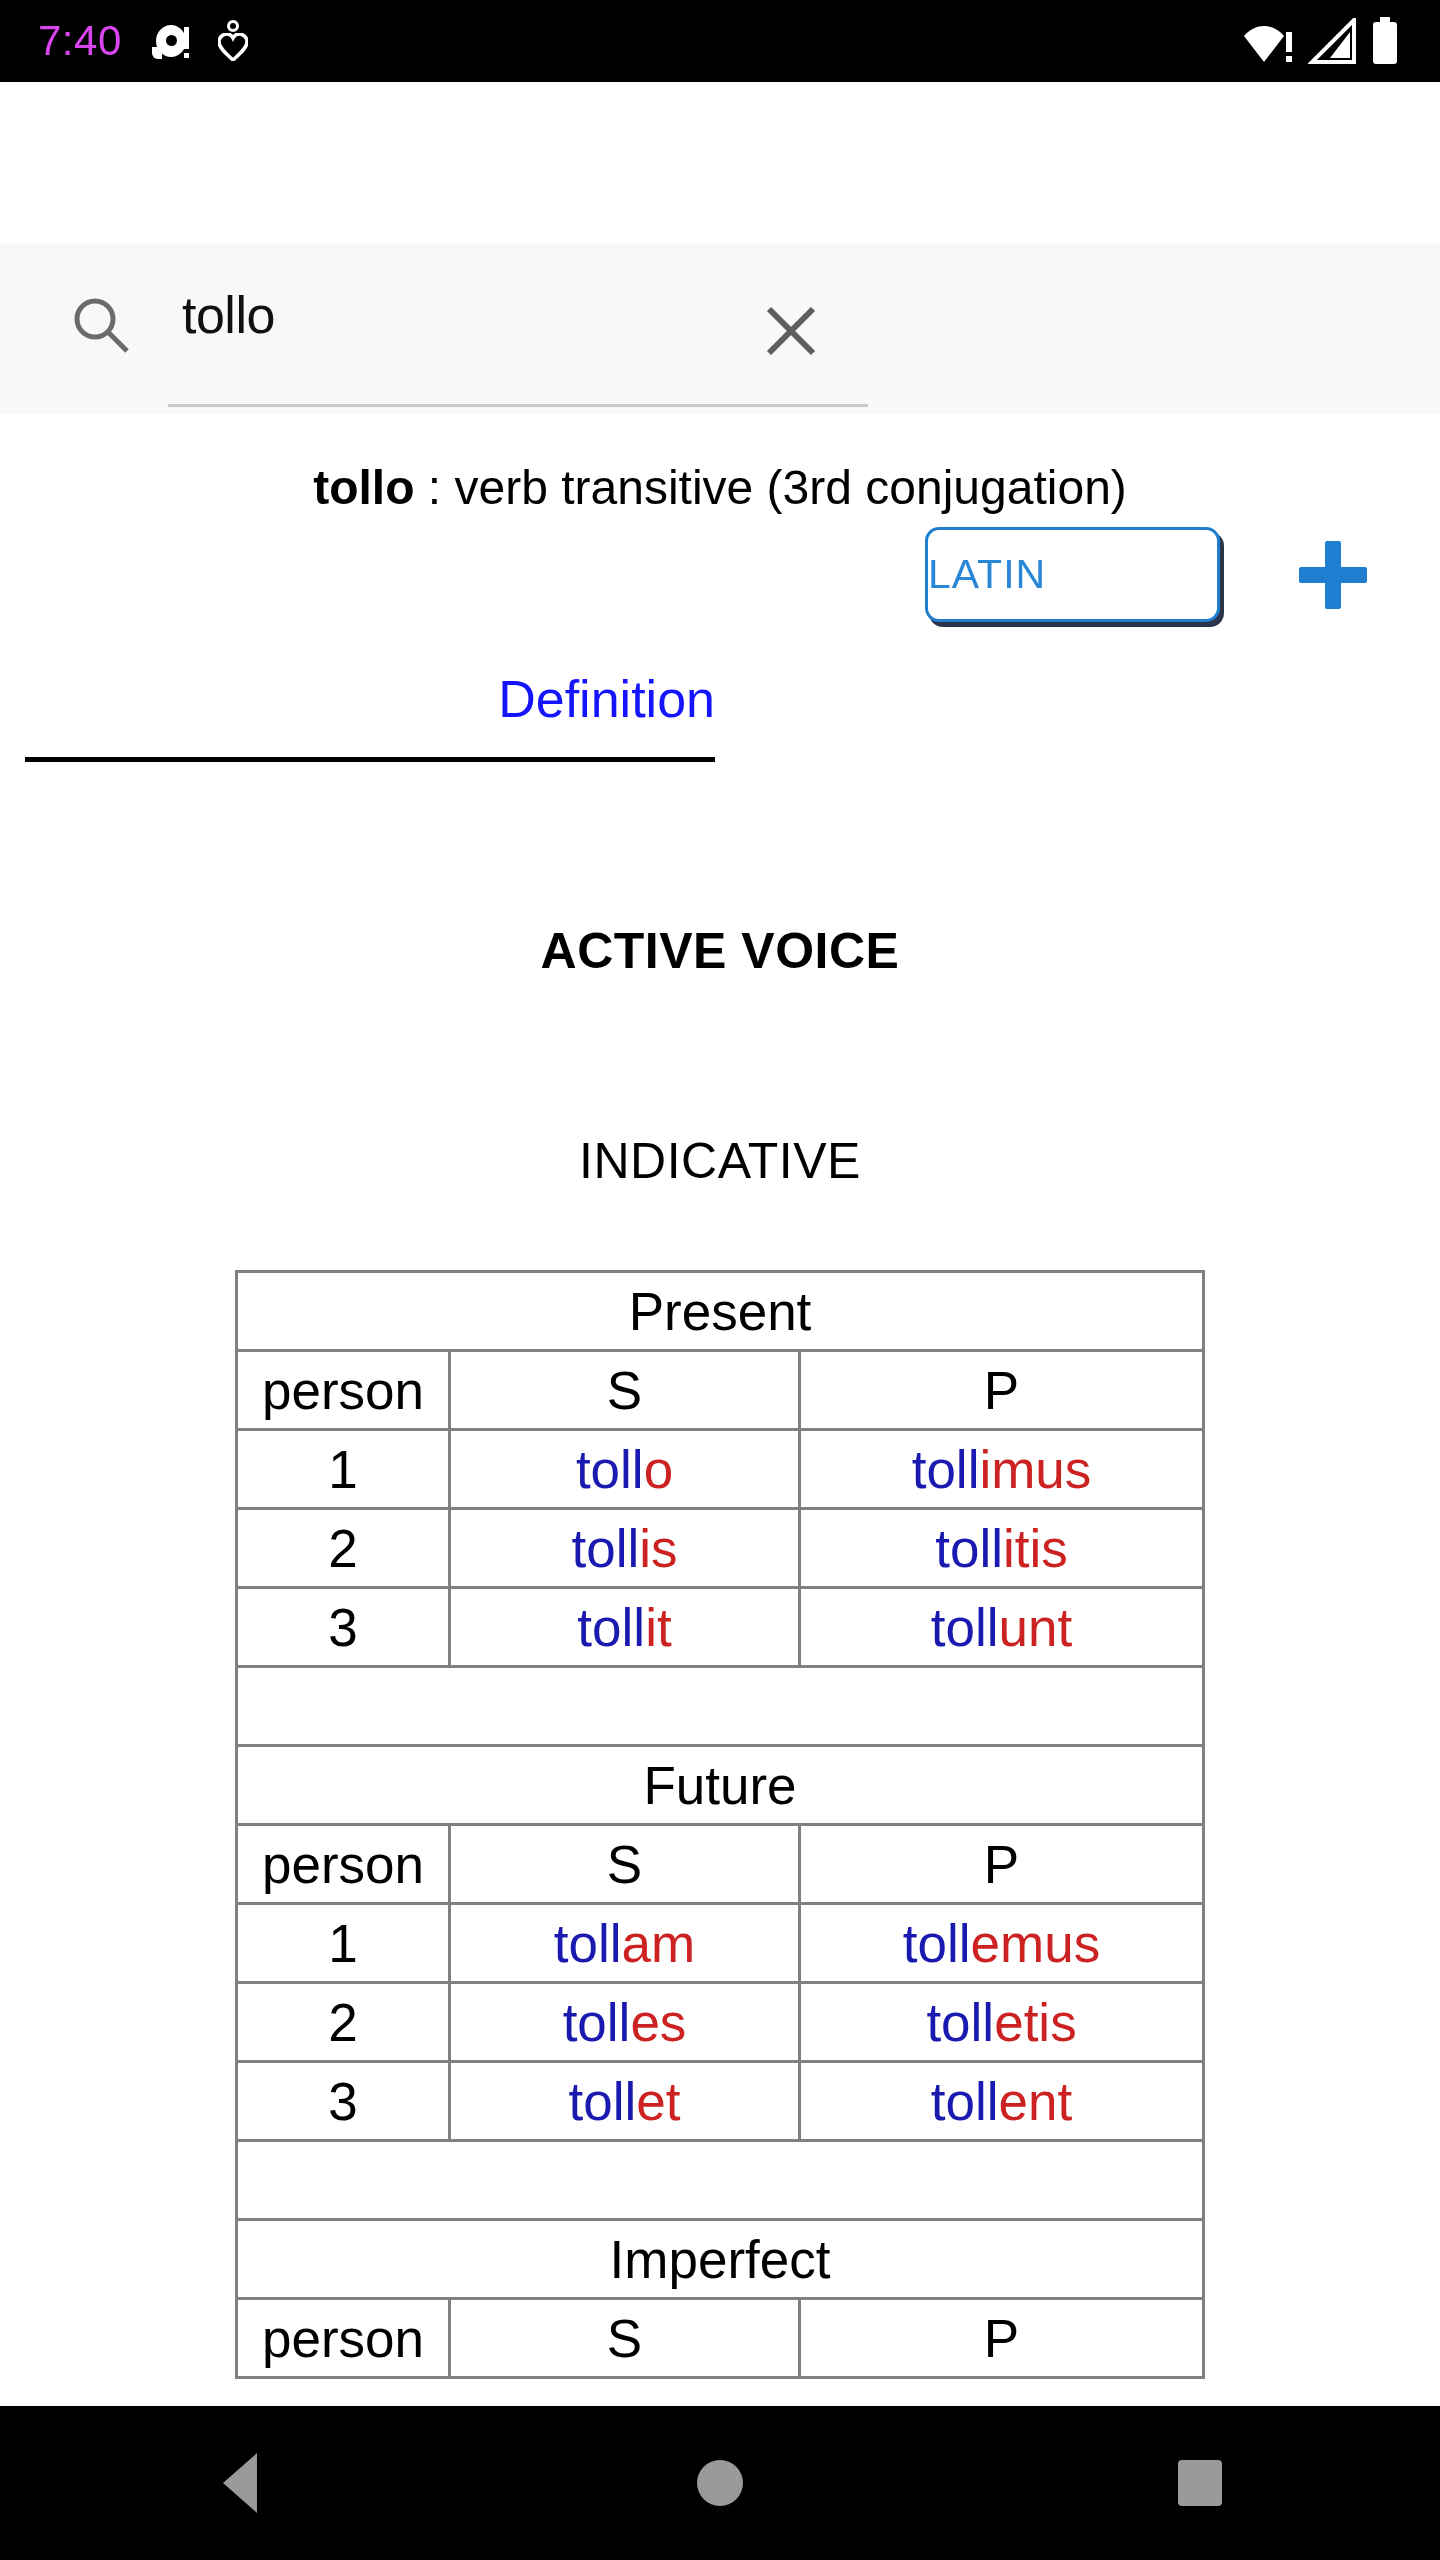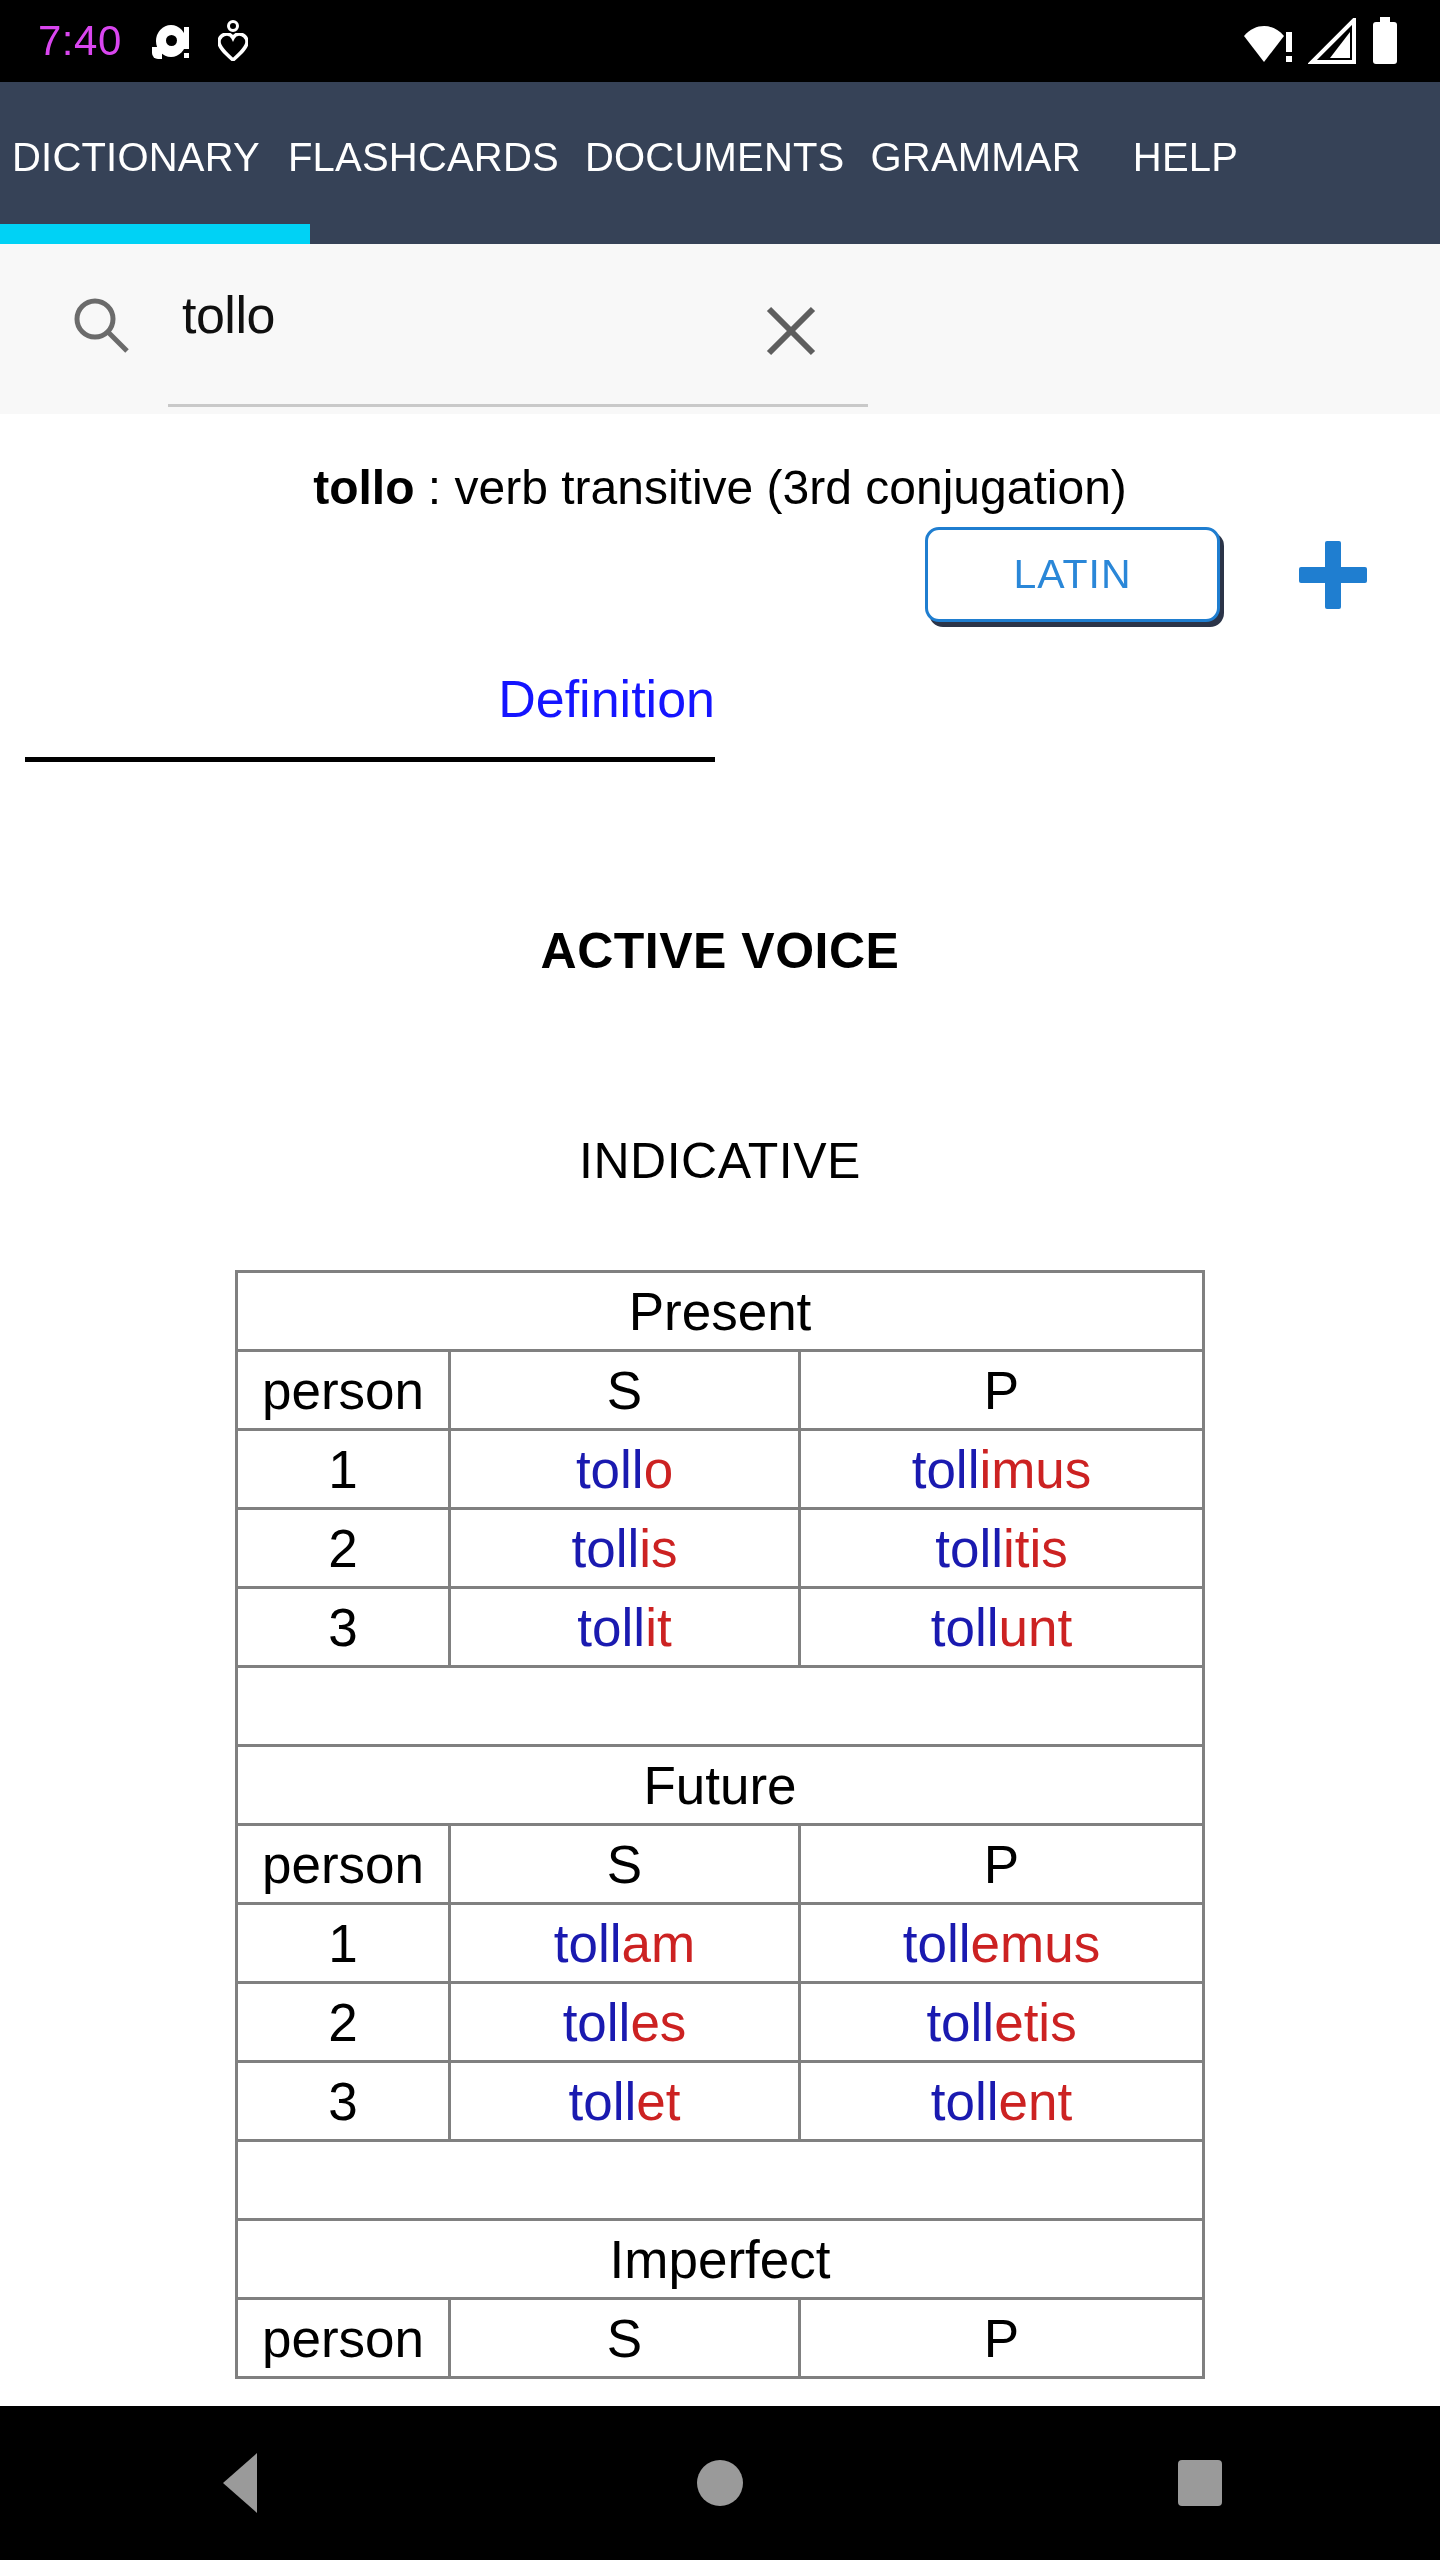--- a/index.html
+++ b/index.html
@@ -89,21 +89,21 @@
     background:#c9c9c9;
   }
   .clear-icon { position:absolute; left:760px; top:56px; }
   .lang-button {
     position:absolute; left:925px; top:283px;
     width:295px; height:95px;
     background:#ffffff;
     border:3px solid #1f7ed0;
     border-radius:14px;
     box-shadow:4px 5px 0 0 #2b3448;
-    display:flex; align-items:center; justify-content:center;
+    display:flex; align-items:center; 
   }
   .lang-button-label {
     color:#2a87d8; font-size:41px; letter-spacing:1px;
   }
   .plus-icon { position:absolute; left:1295px; top:293px; }
 
   
   .headword-line {
     position:absolute; left:0; top:460px; width:1440px;
     text-align:center; font-size:48px; color:#000; white-space:nowrap;
@@ -218,30 +218,20 @@
       </span>
       <span>
         <svg width="30" height="48" viewBox="0 0 30 48">
           <rect x="10" y="0" width="10" height="6" fill="#fff"></rect>
           <rect x="3" y="5" width="24" height="42" rx="3" fill="#fff"></rect>
         </svg>
       </span>
     </div>
   </div>
 
-  <div class="appbar">
-    <div class="appbar-tabs">
-      <span class="nav-tab t0">DICTIONARY</span>
-      <span class="nav-tab t1">FLASHCARDS</span>
-      <span class="nav-tab t2">DOCUMENTS</span>
-      <span class="nav-tab t3">GRAMMAR</span>
-      <span class="nav-tab t4">HELP</span>
-    </div>
-    <div class="tab-indicator"></div>
-  </div>
 
   <div class="searchrow">
     <span class="search-icon">
       <svg width="62" height="62" viewBox="0 0 62 62">
         <circle cx="25" cy="25" r="18" fill="none" stroke="#6b6b6b" stroke-width="5"></circle>
         <line x1="38" y1="38" x2="57" y2="57" stroke="#6b6b6b" stroke-width="5"></line>
       </svg>
     </span>
     <span class="search-value">tollo</span>
     <span class="clear-icon">

